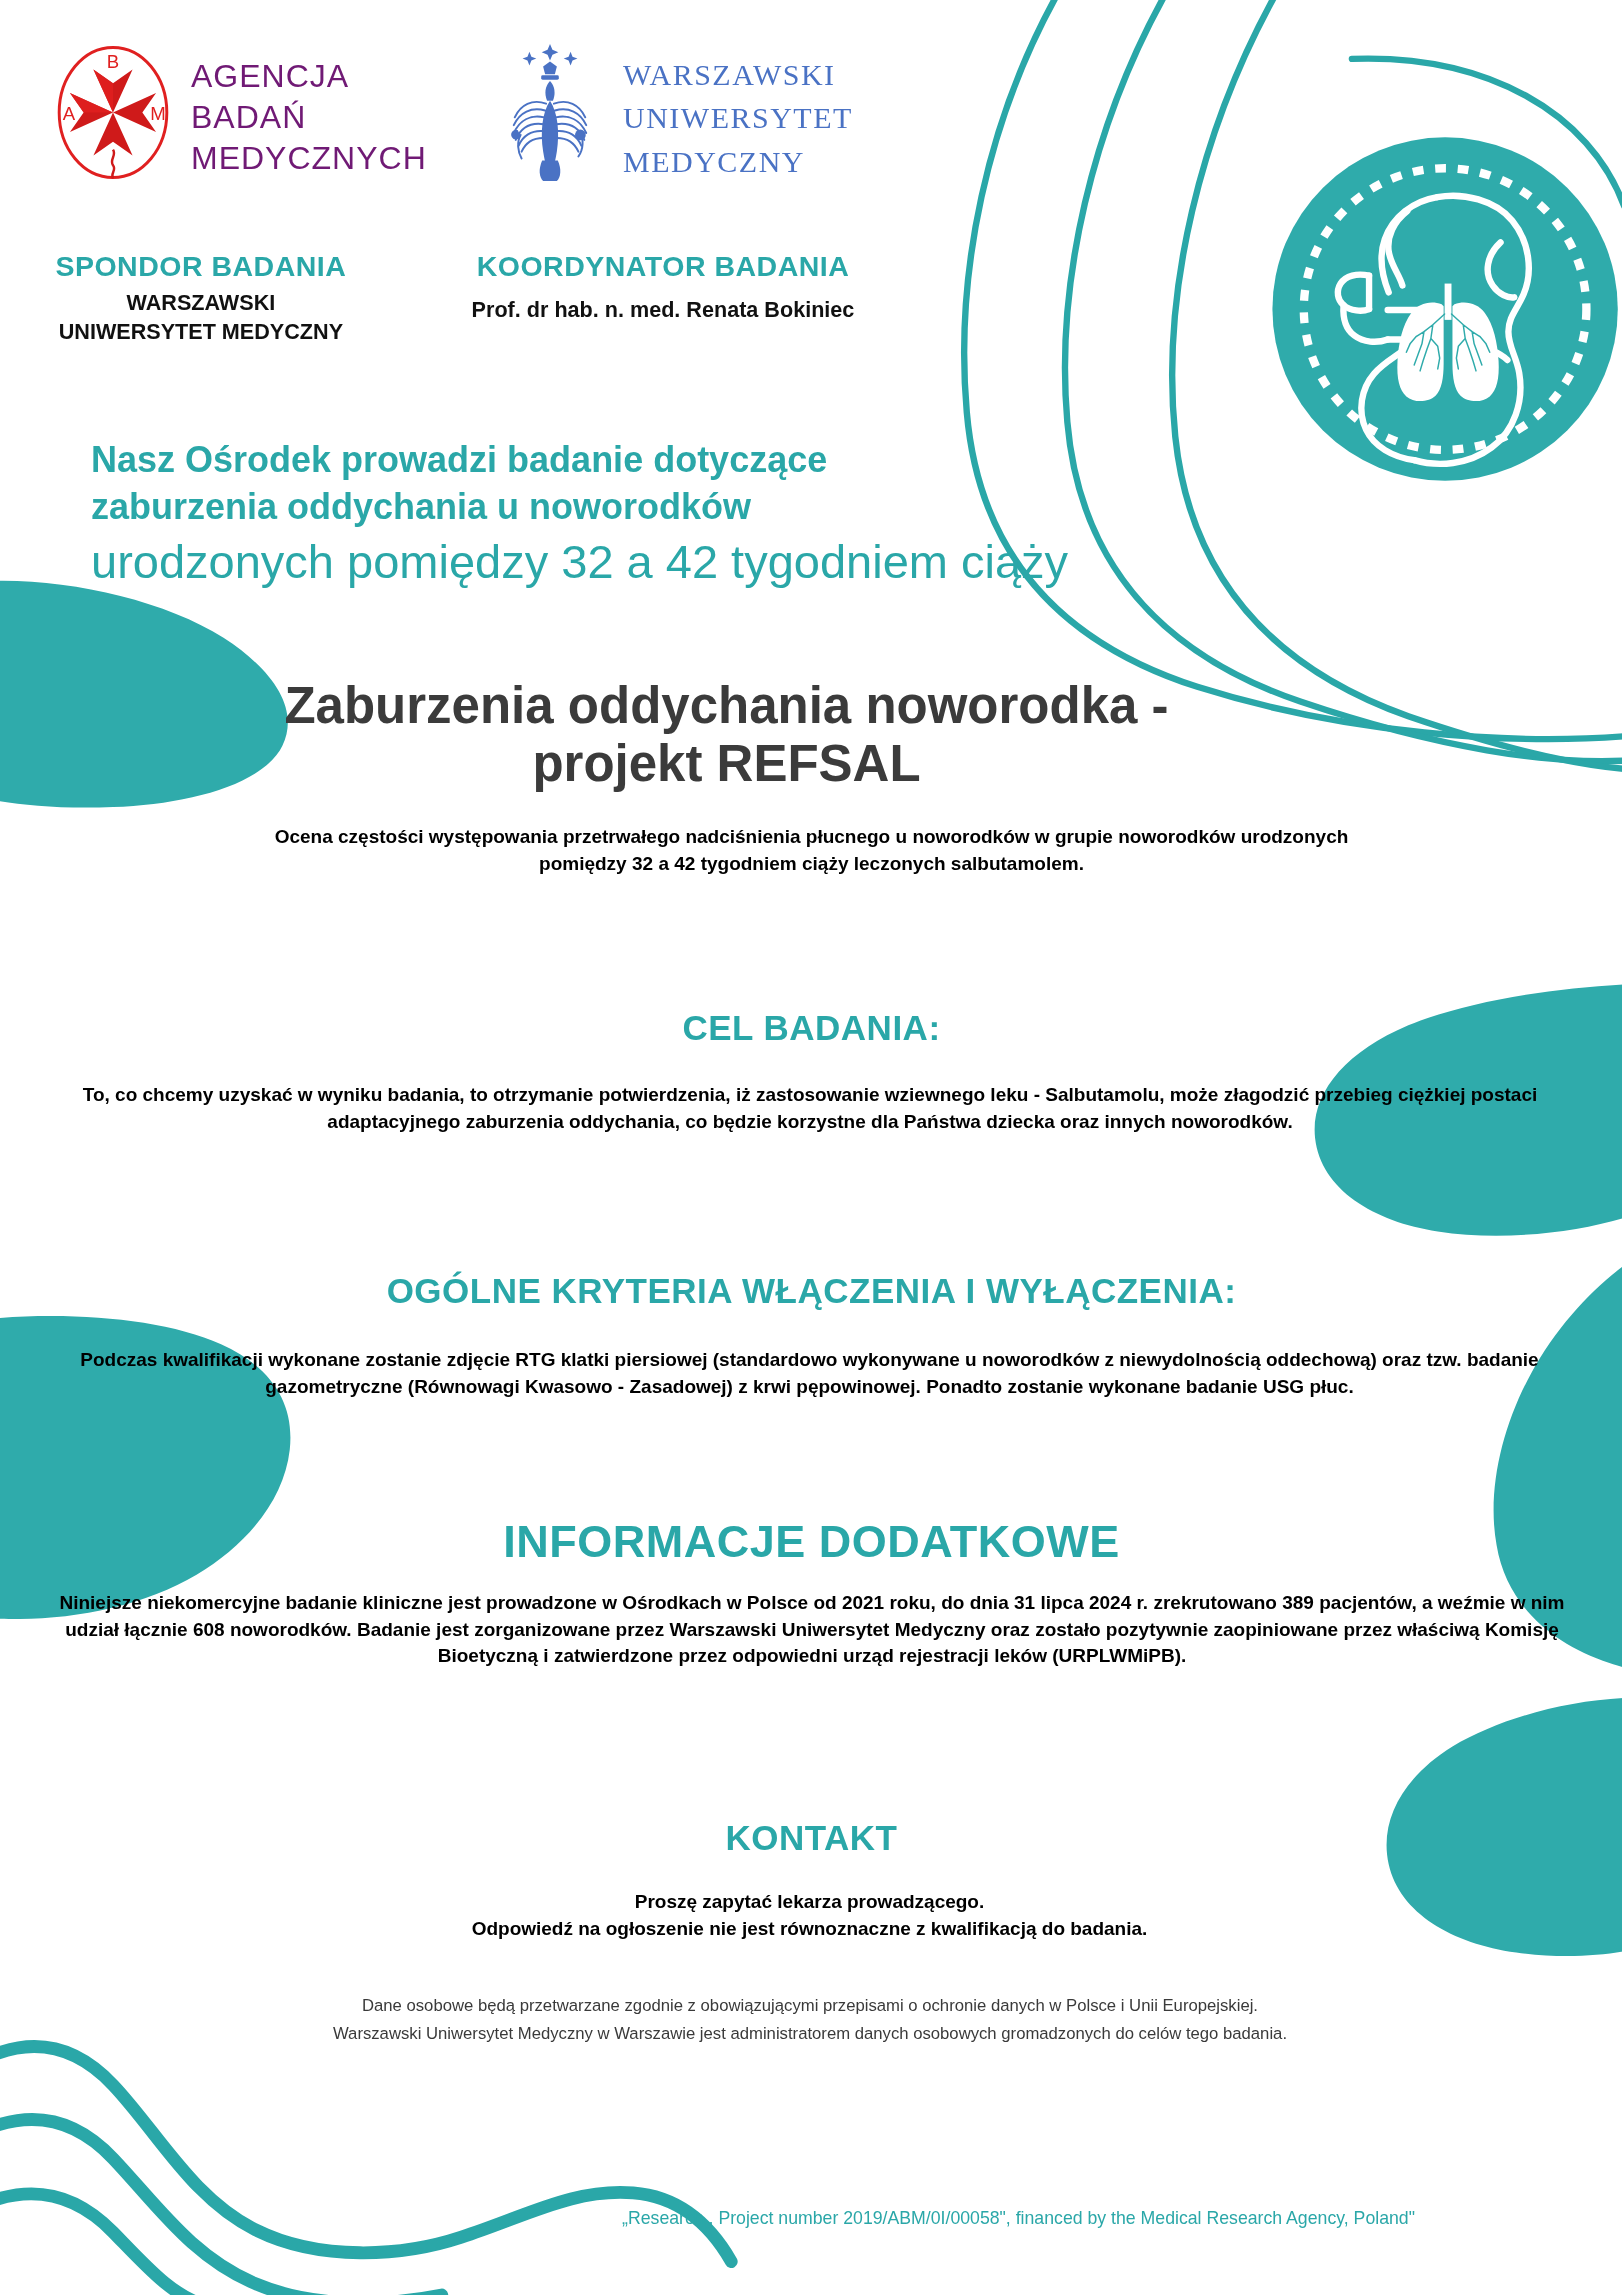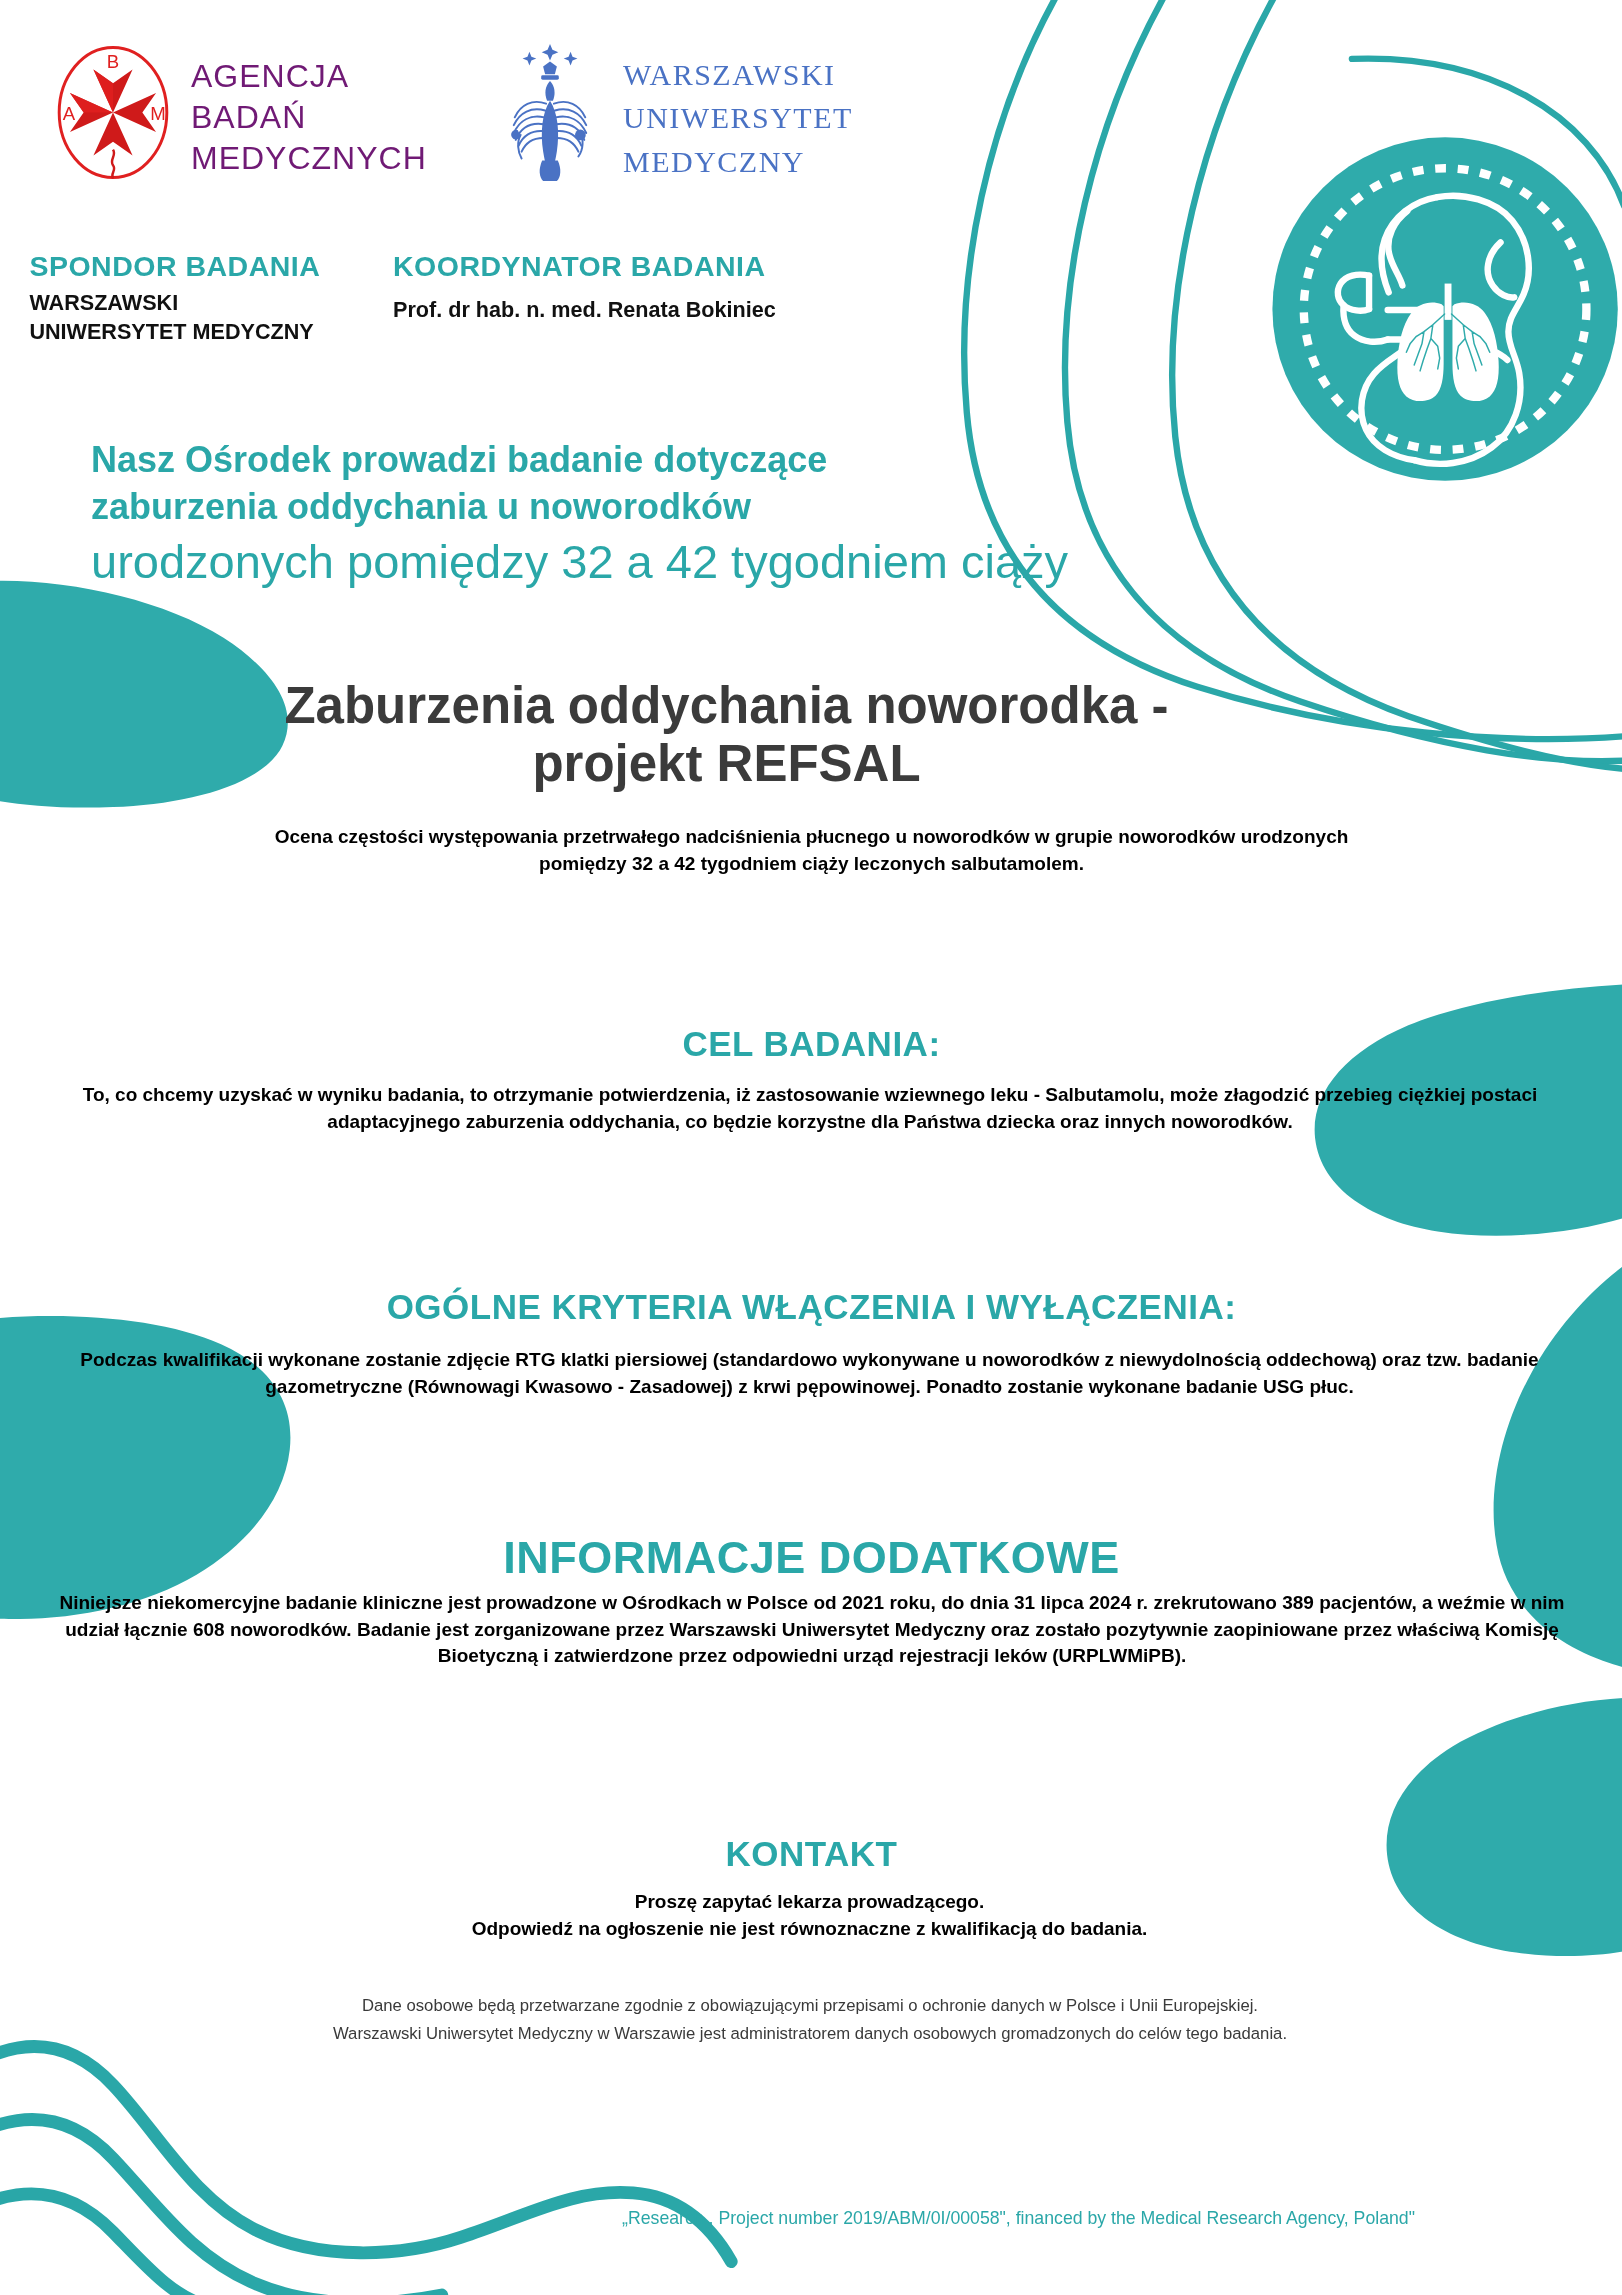--- a/index.html
+++ b/index.html
@@ -74,21 +74,21 @@
     position: absolute;
     left: 132px; top: 13.7px;
     font-size: 30px;
     line-height: 1.45;
     letter-spacing: 1.5px;
     color: #4a72c4;
     font-family: "Liberation Serif", serif;
   }
 
   
-  .meta-block { position: absolute; }
+  .meta-block { position: absolute; text-align: center; }
   .meta-title {
     color: #2aa7a8;
     font-weight: bold;
     font-size: 28.5px;
     letter-spacing: 0.5px;
     white-space: nowrap;
   }
   .meta-sub {
     color: #111111;
     font-weight: bold;
@@ -135,21 +135,20 @@
   }
 
   
   .section-head {
     position: absolute;
     width: 1623px;
     text-align: center;
     color: #2aa7a8;
     font-weight: bold;
     letter-spacing: 0.5px;
-    margin-top: 16px;
   }
   .body-text {
     position: absolute;
     text-align: center;
     color: #000000;
     font-weight: bold;
     font-size: 19px;
     line-height: 1.40;
   }
 

